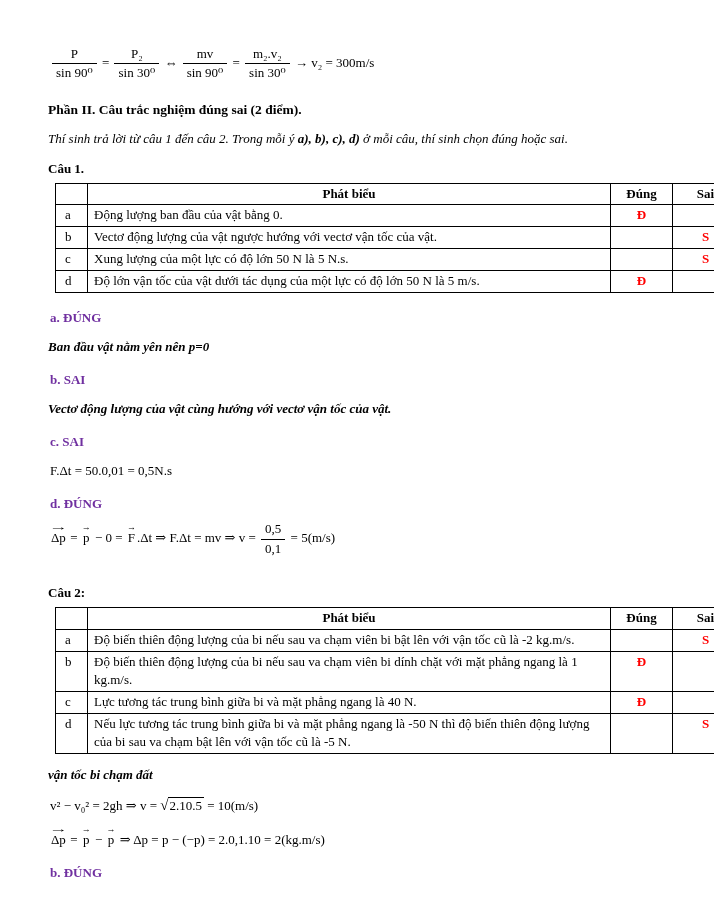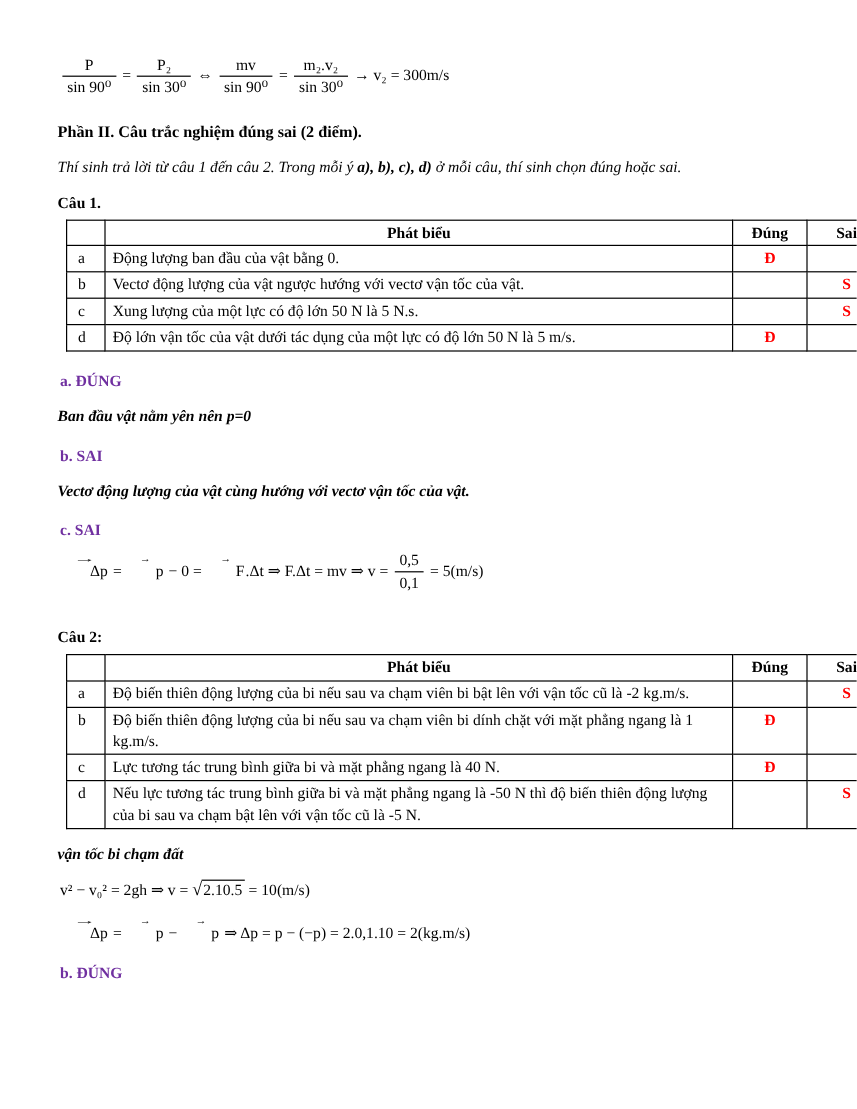--- a/index.html
+++ b/index.html
@@ -14,21 +14,21 @@
     overflow:hidden;
   }
   
   .math-line{line-height:1.25;margin:0;white-space:nowrap;}
   .frac{display:inline-block;text-align:center;vertical-align:middle;margin:0 2px;}
   .frac .num{display:block;border-bottom:1px solid #000;padding:0 4px 1px;}
   .frac .den{display:block;padding:1px 4px 0;}
   .vec{display:inline-block;text-align:center;margin:0 1px;}
   .vec .arr{display:block;font-size:9px;line-height:5px;height:6px;letter-spacing:0;}
   .vec.wide .arr{transform:scaleX(2.1);transform-origin:center bottom;}
-  .vec .base{display:block;line-height:1.1;margin-left:24px;}
+  .vec .base{display:block;line-height:1.1;}
   .sqrt{display:inline-block;white-space:nowrap;}
   .sqrt .rad{font-size:1.15em;}
   .sqrt .body{border-top:1px solid #000;padding:0 2px 0 1px;}
   
   .heading{font-weight:bold;font-size:13.5px;margin:20px 0 0;}
   .instruction{font-style:italic;margin:13px 0 0;}
   .cau-label{font-weight:bold;margin:14px 0 0;}
   .ans-label{color:#7030A0;font-weight:bold;margin:17px 0 0 2px;}
   .red-note{color:#000000;font-weight:bold;font-style:italic;margin:13px 0 0;}
   .fml{margin:13px 0 0 2px;}
@@ -106,20 +106,22 @@
           <td class="c-sai"></td>
         </tr>
       </tbody>
   </table>
 
   <p class="ans-label">a. ĐÚNG</p>
   <p class="red-note">Ban đầu vật nằm yên nên p=0</p>
   <p class="ans-label">b. SAI</p>
   <p class="red-note">Vectơ động lượng của vật cùng hướng với vectơ vận tốc của vật.</p>
   <p class="ans-label">c. SAI</p>
+  <div class="math-line fml">F.Δt = 50.0,01 = 0,5N.s</div>
+  <p class="ans-label">d. ĐÚNG</p>
   <div class="math-line fml fml-tall"><span class="vec wide"><span class="arr">→</span><span class="base">Δp</span></span> = <span class="vec"><span class="arr">→</span><span class="base">p</span></span> − 0 = <span class="vec"><span class="arr">→</span><span class="base">F</span></span>.Δt ⇒ F.Δt = mv ⇒ v = <span class="frac"><span class="num">0,5</span><span class="den">0,1</span></span> = 5(m/s)</div>
 
   <p class="cau-label cau2-label">Câu 2:</p>
 
   <table class="qtable">
     <colgroup>
         <col class="col-key">
         <col class="col-text">
         <col class="col-dung">
         <col class="col-sai">

